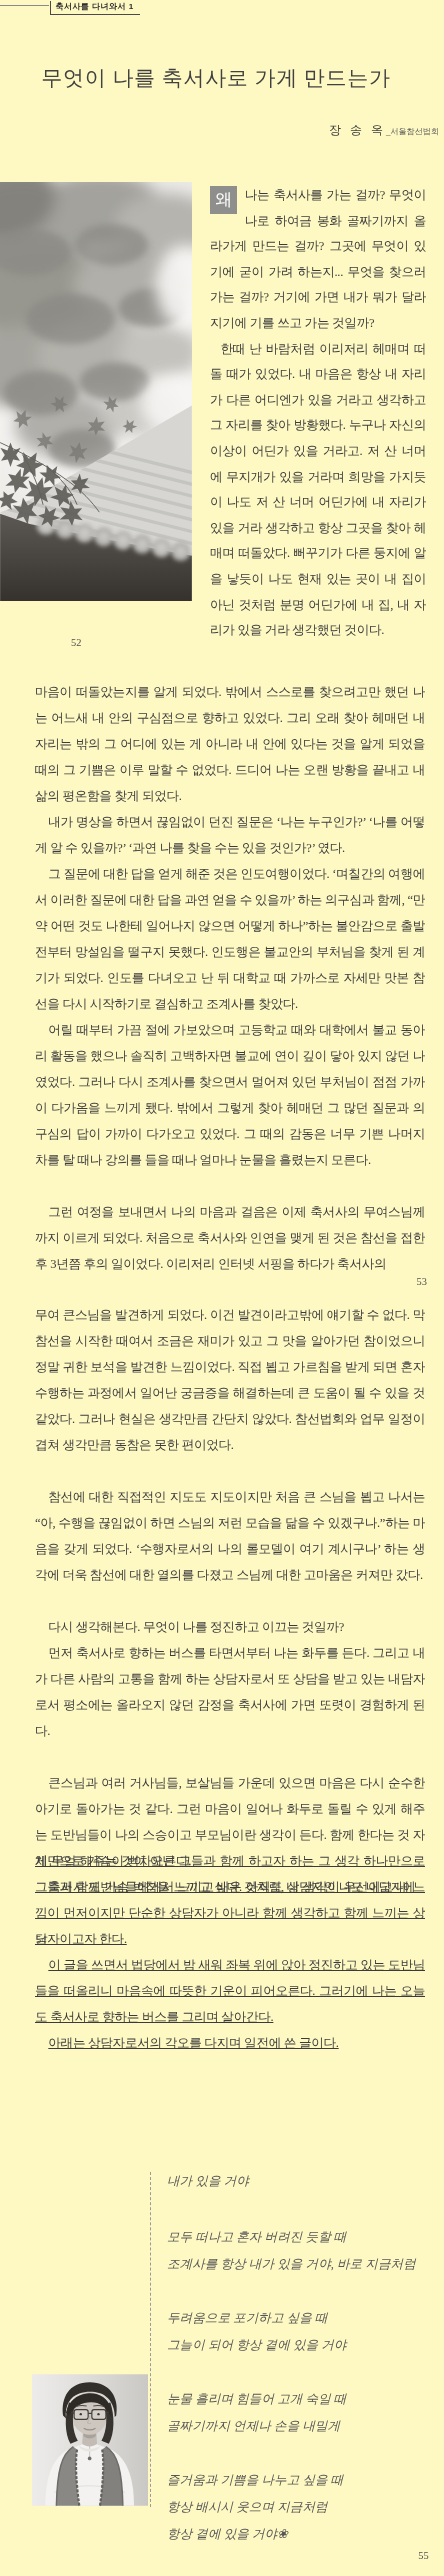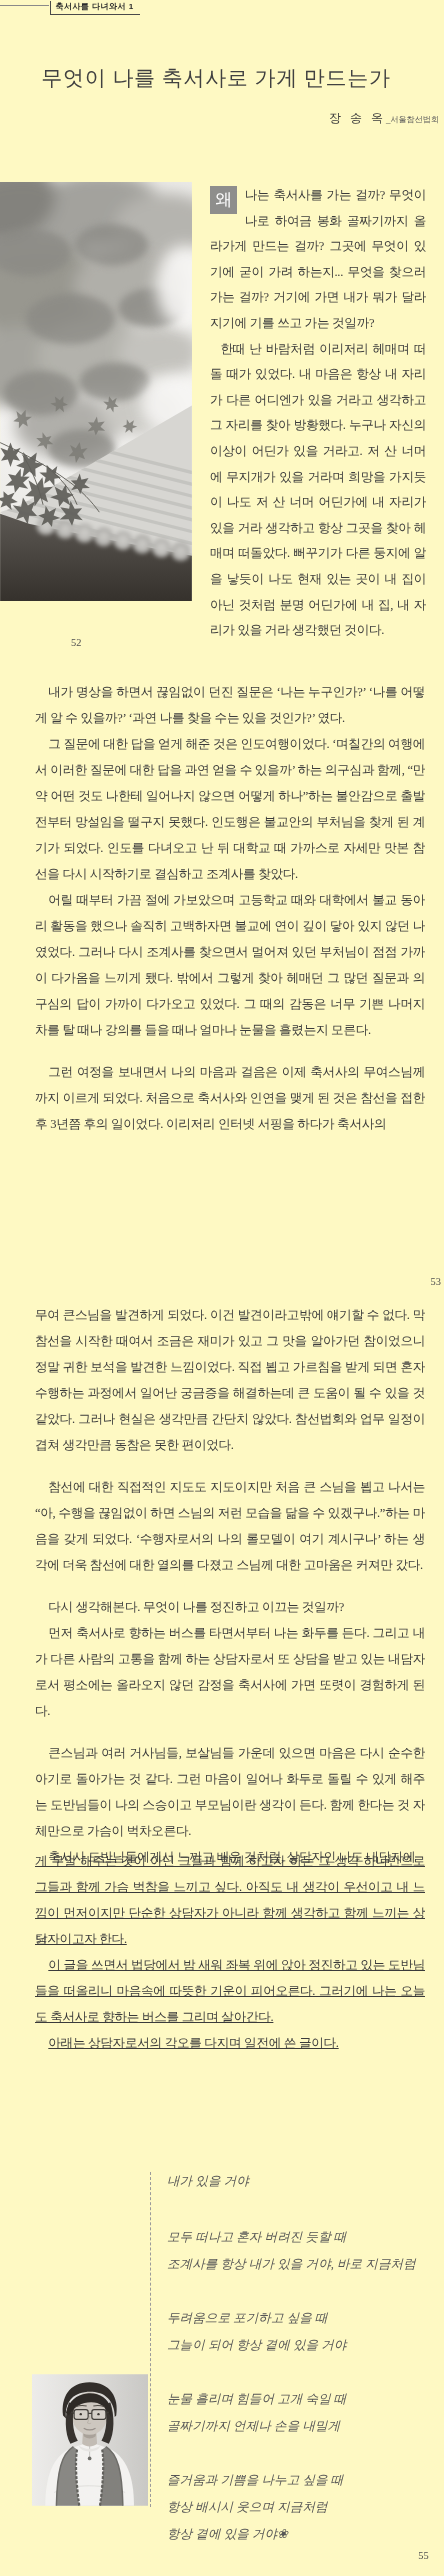--- a/index.html
+++ b/index.html
@@ -19,21 +19,21 @@
     font-family:"Liberation Sans","DejaVu Sans",sans-serif;
     font-weight:bold; font-size:8.1px; color:#2c2c2c; letter-spacing:0.4px;
   }
 
   
   .title {
     position:absolute; top:64px; left:0; width:432px; margin:0;
     text-align:center; font-size:21px; font-weight:normal;
     color:#414141; letter-spacing:0.7px;
   }
-  .byline { position:absolute; top:110px; right:6px; white-space:nowrap; }
+  .byline { position:absolute; top:122px; right:6px; white-space:nowrap; }
   .byline-name { font-size:12px; color:#3c3c3c; letter-spacing:3px; }
   .byline-aff  { font-size:8.1px; color:#5a5a5a; font-family:"Liberation Sans","DejaVu Sans",sans-serif; }
 
   
   .photo1 { position:absolute; left:0; top:182px; width:192px; height:419px; overflow:hidden; }
   .photo2 { position:absolute; left:32px; top:2374px; width:116px; height:132px; overflow:hidden; }
 
   
   .lead-col {
     position:absolute; left:210px; top:183px; width:216px; height:463px;
@@ -53,29 +53,29 @@
   }
 
   
   .block {
     position:absolute; left:35px; width:390px;
     font-size:12.6px; line-height:26px; text-align:justify;
     letter-spacing:-0.3px; color:#3b3b3b; overflow:hidden;
   }
   .block p { margin:0; }
   .block p.ind { text-indent:13.3px; }
-  .block p.gap { margin-top:16px; }
+  .block p.gap { margin-top:26px; }
   .b1 { top:679px;  height:600px; }
   .b2 { top:1302px; height:609px; }
   .b3 { top:1848px; height:212px;text-decoration:underline; }
 
   
   .pn { position:absolute; font-size:10.4px; color:#4f4f4f; }
   .pn52 { left:71px;  top:637px; }
-  .pn53 { right:4px; top:1276px; }
+  .pn53 { right:18px; top:1276px; }
   .pn54 { left:36px;  top:1934px; }
   .pn55 { right:16.3px; top:2550px; }
 
   
   .poem-rule {
     position:absolute; left:150px; top:2172px; height:335px; width:0;
     border-left:1.1px dashed #9b9b9b;
   }
   .poem {
     position:absolute; left:167px; top:2169px; width:263px;
@@ -216,20 +216,21 @@
     <p>
       <span class="dropcap"><span class="dc-tick"></span><span>왜</span></span><span>나는 축서사를 가는 걸까? 무엇이 나로 하여금 봉화 골짜기까지 올라가게 만드는 걸까? 그곳에 무엇이 있기에 굳이 가려 하는지... 무엇을 찾으러 가는 걸까? 거기에 가면 내가 뭐가 달라지기에 기를 쓰고 가는 것일까?</span>
     </p>
     <p class="ind">한때 난 바람처럼 이리저리 헤매며 떠돌 때가 있었다. 내 마음은 항상 내 자리가 다른 어디엔가 있을 거라고 생각하고 그 자리를 찾아 방황했다. 누구나 자신의 이상이 어딘가 있을 거라고. 저 산 너머에 무지개가 있을 거라며 희망을 가지듯이 나도 저 산 너머 어딘가에 내 자리가 있을 거라 생각하고 항상 그곳을 찾아 헤매며 떠돌았다. 뻐꾸기가 다른 둥지에 알을 낳듯이 나도 현재 있는 곳이 내 집이 아닌 것처럼 분명 어딘가에 내 집, 내 자리가 있을 거라 생각했던 것이다.</p>
     <p class="ind">그런 나날을 보내다가 상담을 시작했다. 그제서야 나는 내가 왜 그렇게 불안해하며</p>
   </div>
 
   <div class="pn pn52">52</div>
 
   <div class="block b1">
+    <p>마음이 떠돌았는지를 알게 되었다. 밖에서 스스로를 찾으려고만 했던 나는 어느새 내 안의 구심점으로 향하고 있었다. 그리 오래 찾아 헤매던 내 자리는 밖의 그 어디에 있는 게 아니라 내 안에 있다는 것을 알게 되었을 때의 그 기쁨은 이루 말할 수 없었다. 드디어 나는 오랜 방황을 끝내고 내 삶의 평온함을 찾게 되었다.</p>
     <p class="ind">내가 명상을 하면서 끊임없이 던진 질문은 ‘나는 누구인가?’ ‘나를 어떻게 알 수 있을까?’ ‘과연 나를 찾을 수는 있을 것인가?’ 였다.</p>
     <p class="ind">그 질문에 대한 답을 얻게 해준 것은 인도여행이었다. ‘며칠간의 여행에서 이러한 질문에 대한 답을 과연 얻을 수 있을까’ 하는 의구심과 함께, “만약 어떤 것도 나한테 일어나지 않으면 어떻게 하나”하는 불안감으로 출발 전부터 망설임을 떨구지 못했다. 인도행은 불교안의 부처님을 찾게 된 계기가 되었다. 인도를 다녀오고 난 뒤 대학교 때 가까스로 자세만 맛본 참선을 다시 시작하기로 결심하고 조계사를 찾았다.</p>
     <p class="ind">어릴 때부터 가끔 절에 가보았으며 고등학교 때와 대학에서 불교 동아리 활동을 했으나 솔직히 고백하자면 불교에 연이 깊이 닿아 있지 않던 나였었다. 그러나 다시 조계사를 찾으면서 멀어져 있던 부처님이 점점 가까이 다가옴을 느끼게 됐다. 밖에서 그렇게 찾아 헤매던 그 많던 질문과 의구심의 답이 가까이 다가오고 있었다. 그 때의 감동은 너무 기쁜 나머지 차를 탈 때나 강의를 들을 때나 얼마나 눈물을 흘렸는지 모른다.</p>
     <p class="ind gap">그런 여정을 보내면서 나의 마음과 걸음은 이제 축서사의 무여스님께까지 이르게 되었다. 처음으로 축서사와 인연을 맺게 된 것은 참선을 접한 후 3년쯤 후의 일이었다. 이리저리 인터넷 서핑을 하다가 축서사의</p>
   </div>
 
   <div class="pn pn53">53</div>
 
   <div class="block b2">
     <p>무여 큰스님을 발견하게 되었다. 이건 발견이라고밖에 얘기할 수 없다. 막 참선을 시작한 때여서 조금은 재미가 있고 그 맛을 알아가던 참이었으니 정말 귀한 보석을 발견한 느낌이었다. 직접 뵙고 가르침을 받게 되면 혼자 수행하는 과정에서 일어난 궁금증을 해결하는데 큰 도움이 될 수 있을 것 같았다. 그러나 현실은 생각만큼 간단치 않았다. 참선법회와 업무 일정이 겹쳐 생각만큼 동참은 못한 편이었다.</p>

